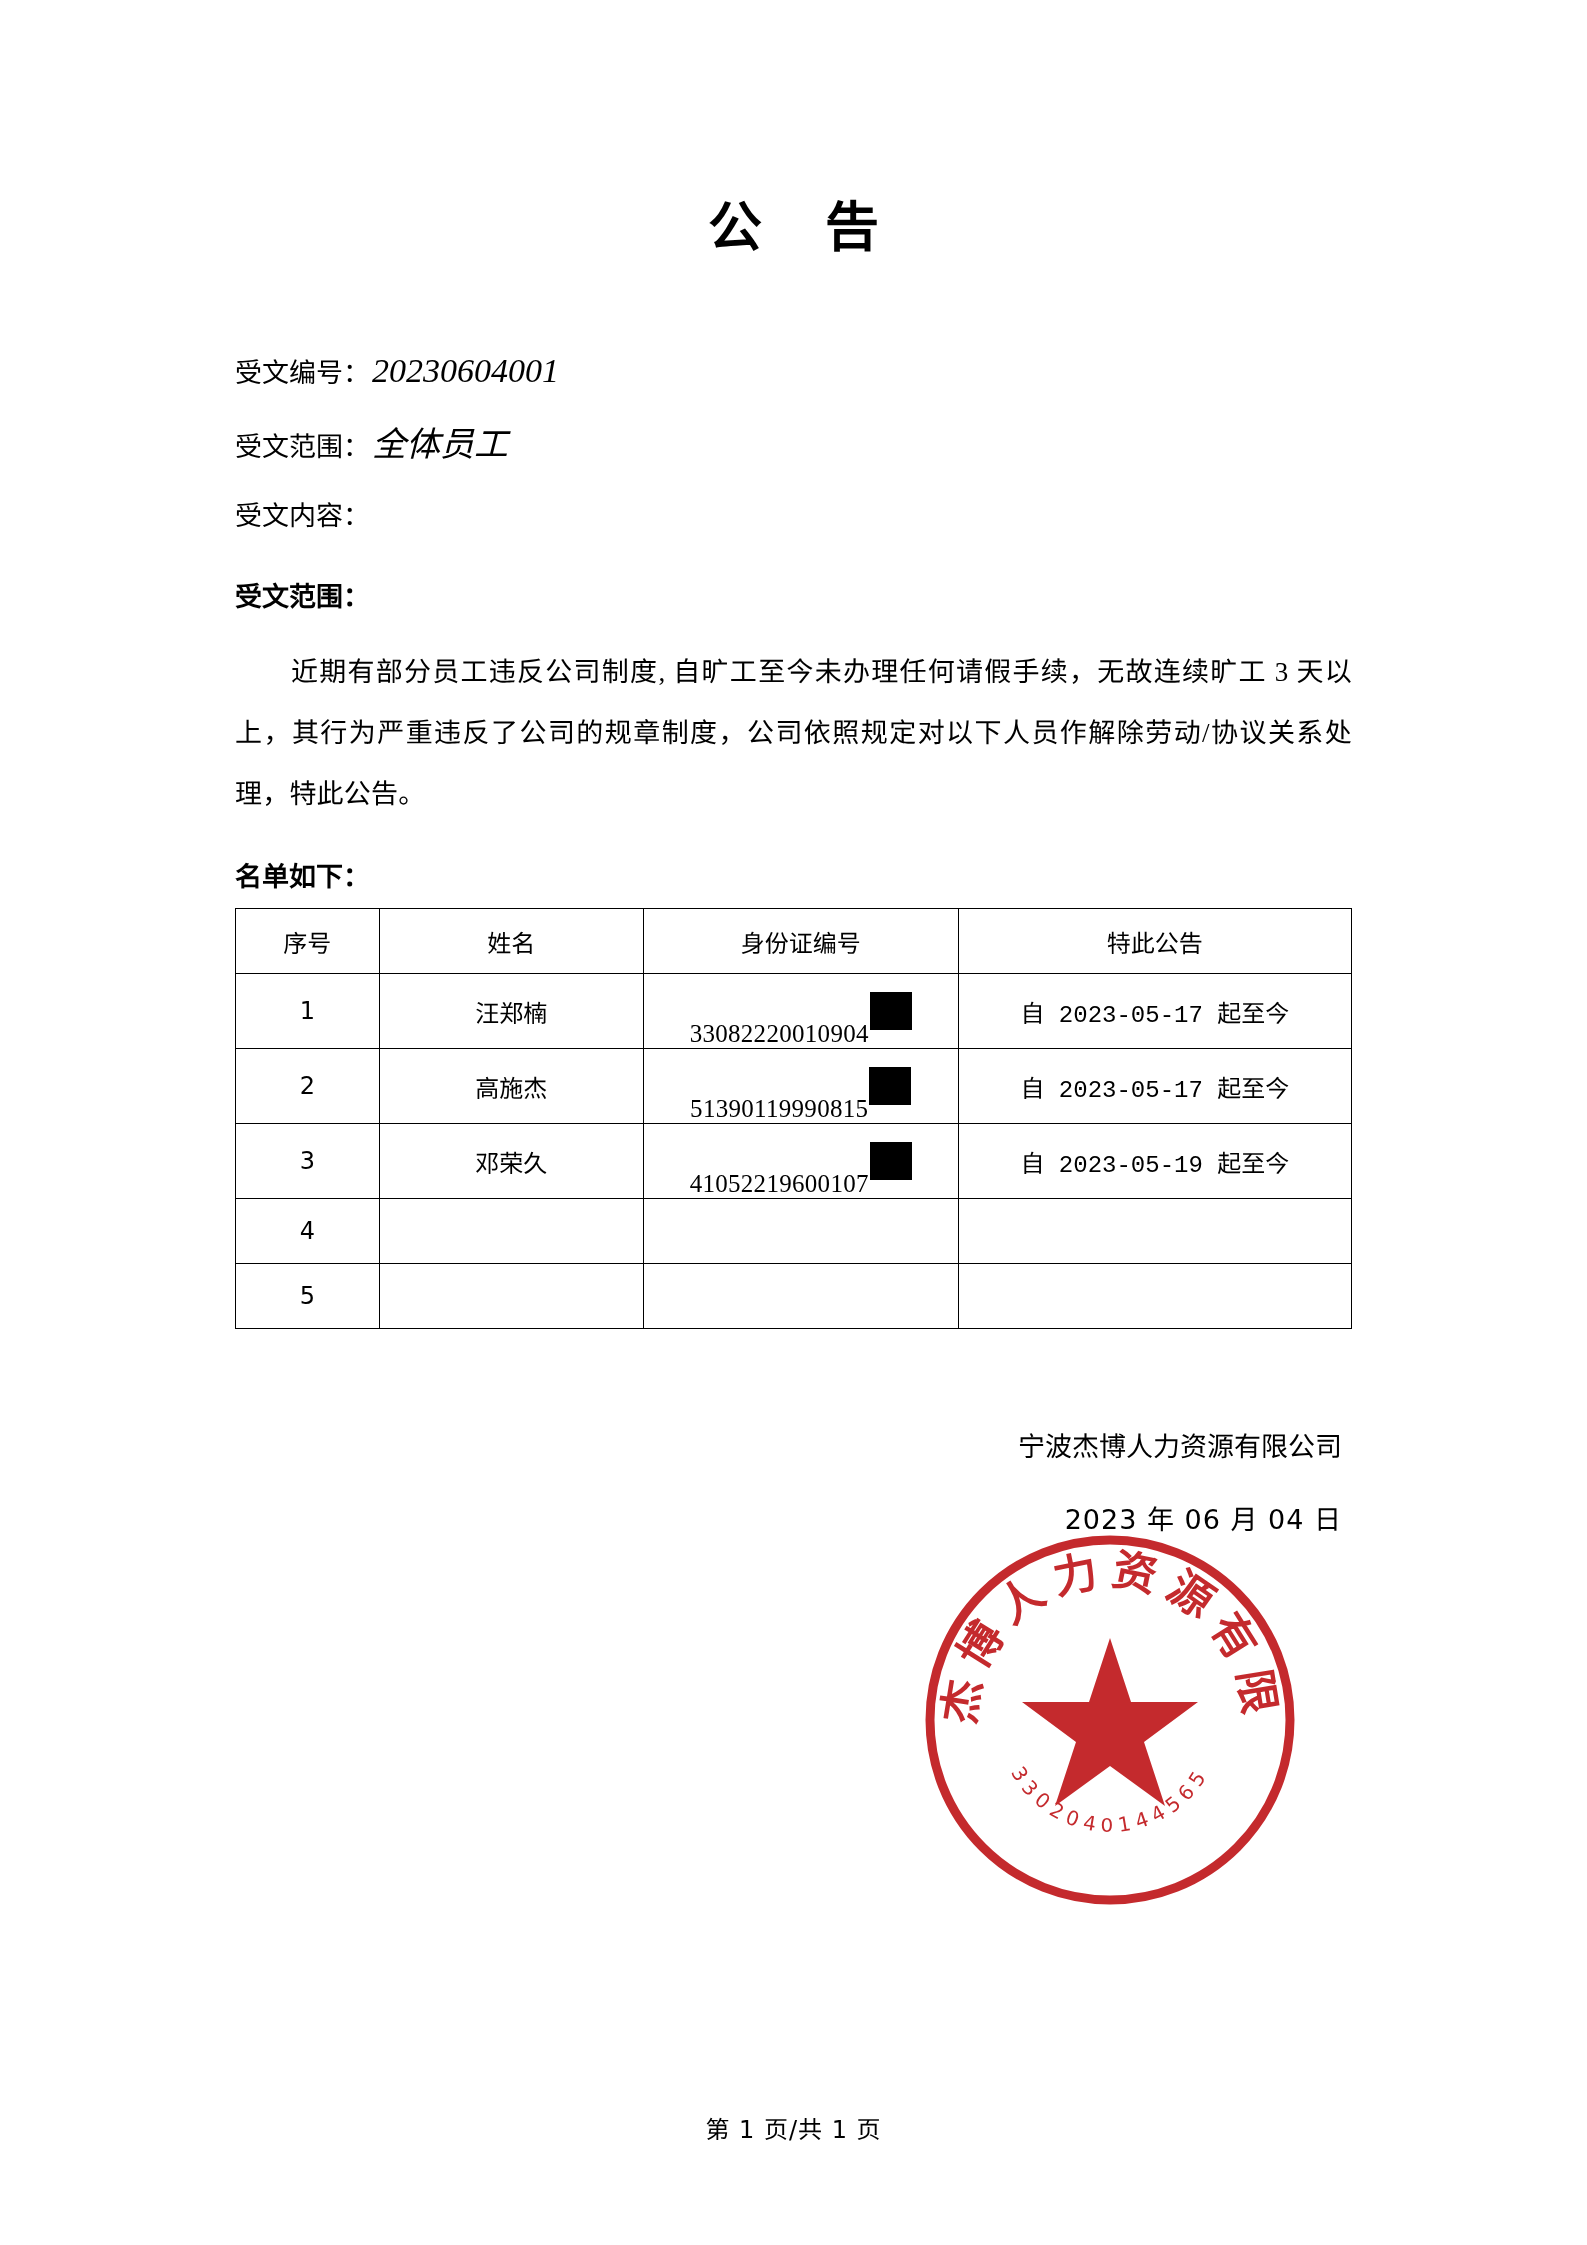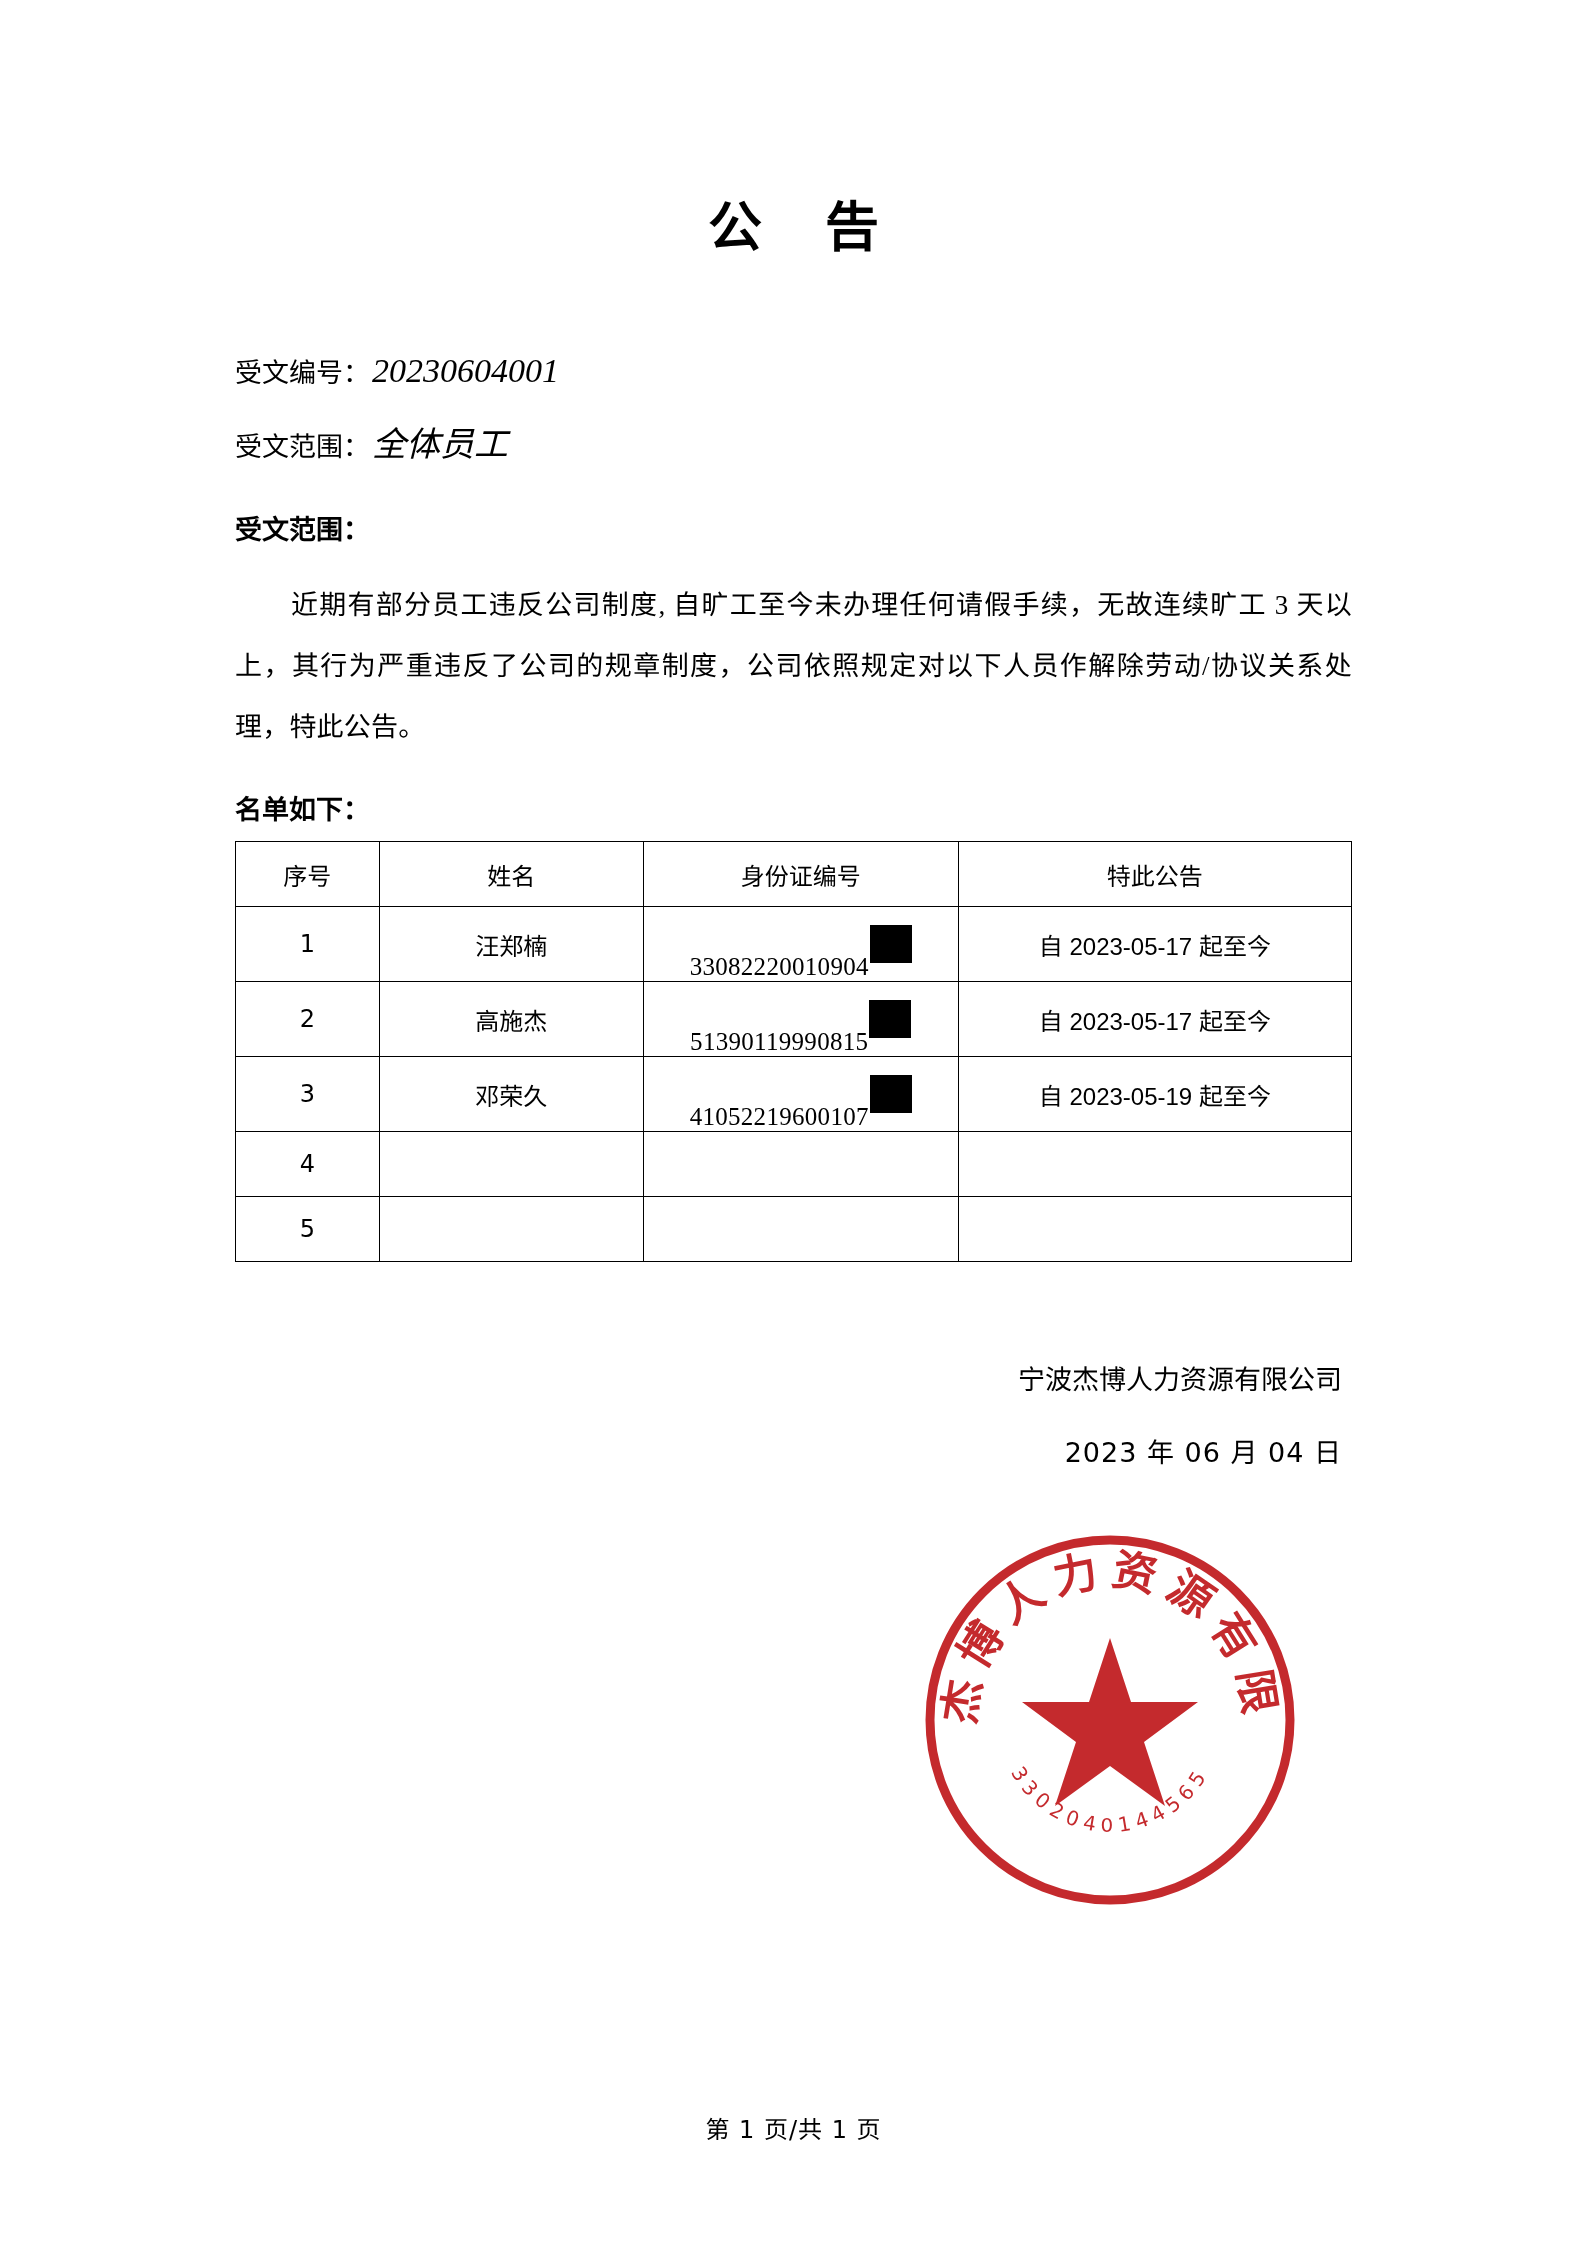--- a/index.html
+++ b/index.html
@@ -113,21 +113,21 @@
   }
   .redaction {
     display: inline-block;
     width: 42px;
     height: 38px;
     background: #000000;
     vertical-align: middle;
     margin-left: 1px;
   }
   .time-text {
-    font-family: Liberation Sans, sans-serif;
+    font-family: Liberation Mono, monospace;
     font-size: 24px;
   }
   .sign-block {
     margin-top: 96px;
     text-align: right;
     padding-right: 10px;
     position: relative;
     z-index: 1;
   }
   .sign-company {
@@ -169,20 +169,24 @@
   <h1 class="doc-title">公 告</h1>
 
   <div class="meta-block">
     <div class="meta-row">
       <span class="meta-label">受文编号：</span>
       <span class="meta-value">20230604001</span>
     </div>
     <div class="meta-row">
       <span class="meta-label">受文范围：</span>
       <span class="meta-value">全体员工</span>
+    </div>
+    <div class="meta-row">
+      <span class="meta-label">受文内容：</span>
+      <span class="meta-value"></span>
     </div>
   </div>
 
   <div class="salutation">受文范围：</div>
 
   <p class="body-text">近期有部分员工违反公司制度, 自旷工至今未办理任何请假手续，无故连续旷工 3 天以上，其行为严重违反了公司的规章制度，公司依照规定对以下人员作解除劳动/协议关系处理，特此公告。</p>
 
   <div class="list-label">名单如下：</div>
 
   <table class="name-table">

